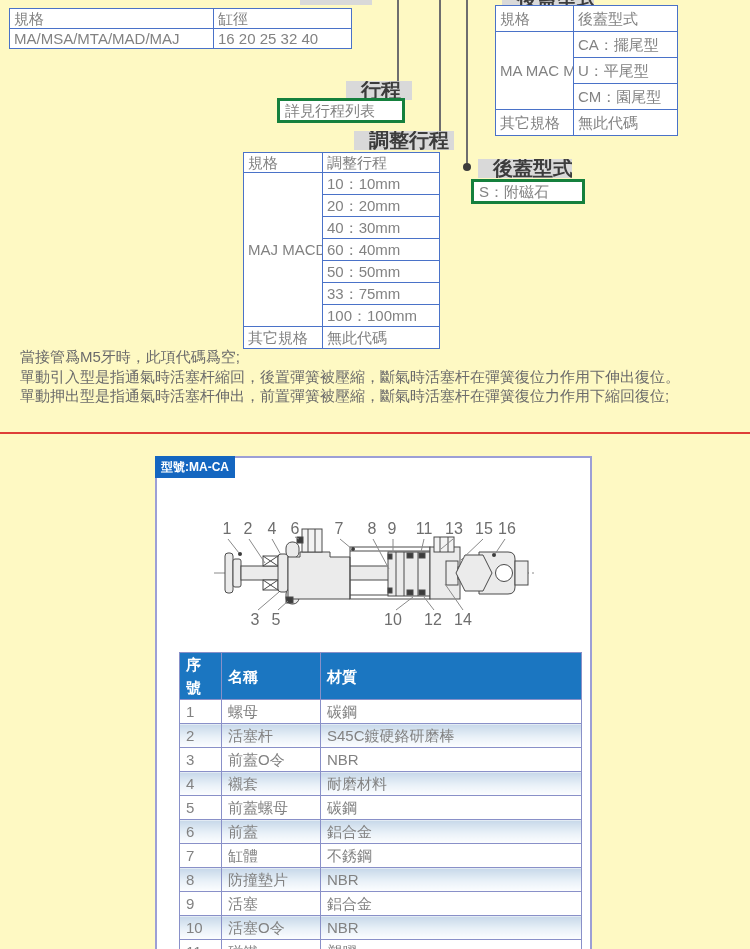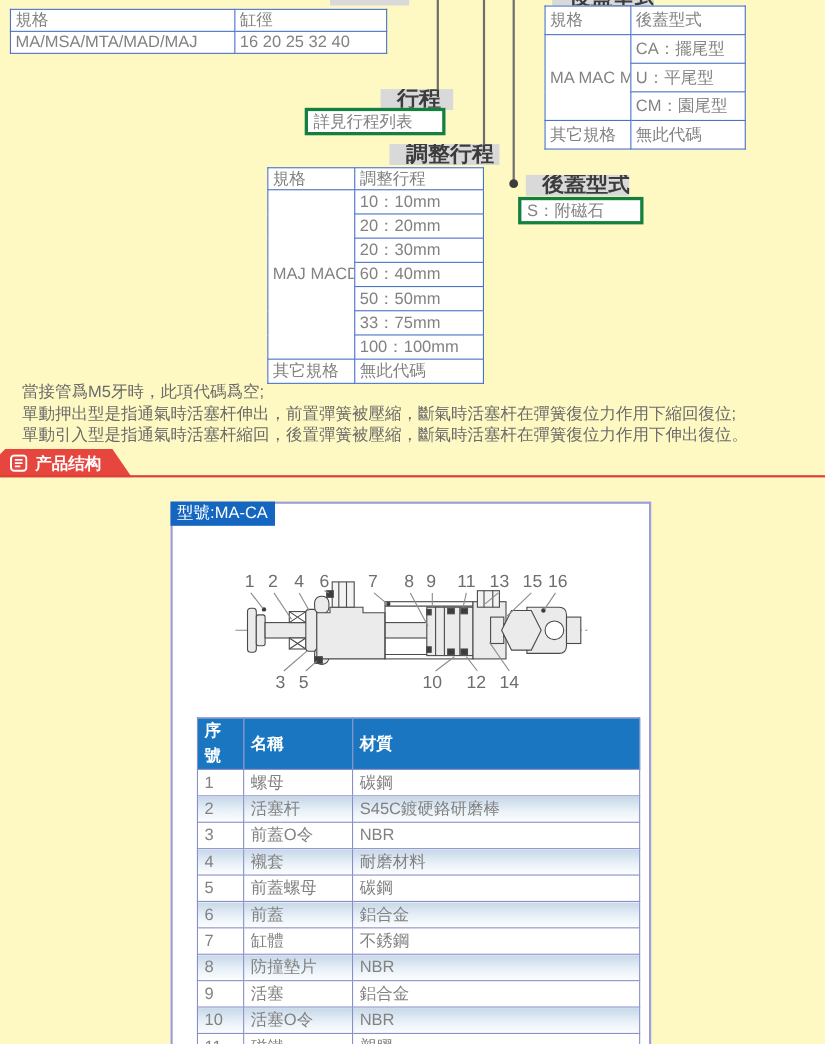--- a/index.html
+++ b/index.html
@@ -32,21 +32,21 @@
   .badge{position:absolute;left:0;top:408px;width:120px;height:26px;background:#e6463e;
          clip-path:polygon(0 5px,5px 0,102px 0,120px 26px,0 26px);
          display:flex;align-items:center;color:#fff;font-weight:bold;font-size:15px;}
   .badge .ic{margin:0 7px 0 9px;display:flex;}
   .badge-line{position:absolute;left:0;top:432px;width:750px;height:2px;background:#de3f38;}
 
   
   .sbox{position:absolute;left:155px;top:456px;width:437px;height:520px;
         border:2px solid #9c9fd6;box-sizing:border-box;background:#fff;}
   .model-tab{position:absolute;left:-2px;top:-2px;height:22px;line-height:22px;
-             background:#1466c0;color:#fff;font-weight:normal;font-size:15px;padding:0 6px;
+             background:#1466c0;color:#fff;font-weight:bold;font-size:12px;padding:0 6px;
              white-space:nowrap;}
   .diagram{position:absolute;left:45px;top:39px;}
 
   
   table.parts{position:absolute;left:22px;top:194px;border-collapse:collapse;table-layout:fixed;
               width:402px;font-size:15px;color:#828282;}
   table.parts th{background:#1b76c1;color:#fff;font-weight:bold;text-align:left;
                  border:1px solid #8990c8;padding:0 6px;height:23px;line-height:23px;}
   table.parts td{border:1px solid #8990c8;padding:0 6px;height:23px;line-height:23px;
                  white-space:nowrap;overflow:hidden;}
@@ -101,21 +101,21 @@
     </tr>
     <tr>
       <td rowspan="7" class="multiline">MAJ
 MACD</td>
       <td class="h22">10：10mm</td>
     </tr>
     <tr>
           <td class="h22">20：20mm</td>
         </tr>
     <tr>
-          <td class="h22">20：30mm</td>
+          <td class="h22">40：30mm</td>
         </tr>
     <tr>
           <td class="h22">60：40mm</td>
         </tr>
     <tr>
           <td class="h22">50：50mm</td>
         </tr>
     <tr>
           <td class="h22">33：75mm</td>
         </tr>
@@ -157,35 +157,24 @@
       <td class="h26">無此代碼</td>
     </tr>
   </tbody>
     </table>
 
   <div class="glabel" style="left:478px;top:159px;width:64px;">後蓋型式</div>
   <div class="bluebox" style="left:471px;top:179px;width:98px;">S：附磁石</div>
 
   <div class="notes">
     <div>當接管爲M5牙時，此項代碼爲空;</div>
+    <div>單動引入型是指通氣時活塞杆縮回，後置彈簧被壓縮，斷氣時活塞杆在彈簧復位力作用下伸出復位。</div>
     <div>單動押出型是指通氣時活塞杆伸出，前置彈簧被壓縮，斷氣時活塞杆在彈簧復位力作用下縮回復位;</div>
-    <div>單動引入型是指通氣時活塞杆縮回，後置彈簧被壓縮，斷氣時活塞杆在彈簧復位力作用下伸出復位。</div>
   </div>
 
-  <div class="badge">
-    <span class="ic">
-      <svg width="16" height="16" viewBox="0 0 16 16">
-        <rect x="1" y="1" width="14" height="14" rx="3" fill="none" stroke="#fff" stroke-width="1.8"></rect>
-        <line x1="4.5" y1="5" x2="11.5" y2="5" stroke="#fff" stroke-width="1.6"></line>
-        <line x1="4.5" y1="8" x2="11.5" y2="8" stroke="#fff" stroke-width="1.6"></line>
-        <line x1="4.5" y1="11" x2="9.5" y2="11" stroke="#fff" stroke-width="1.6"></line>
-      </svg>
-    </span>
-    <span>产品结构</span>
-  </div>
   <div class="badge-line"></div>
 
   <div class="sbox">
     <div class="model-tab">型號:MA-CA</div>
 
     <svg class="diagram" width="340" height="148" viewBox="0 0 340 148">
       <g stroke="#4a4a4a" stroke-width="1" fill="#ebebeb">
 
         <line x1="12" y1="76" x2="334" y2="76" stroke="#8a8a8a" stroke-dasharray="11 3 2 3" fill="none"></line>
 

